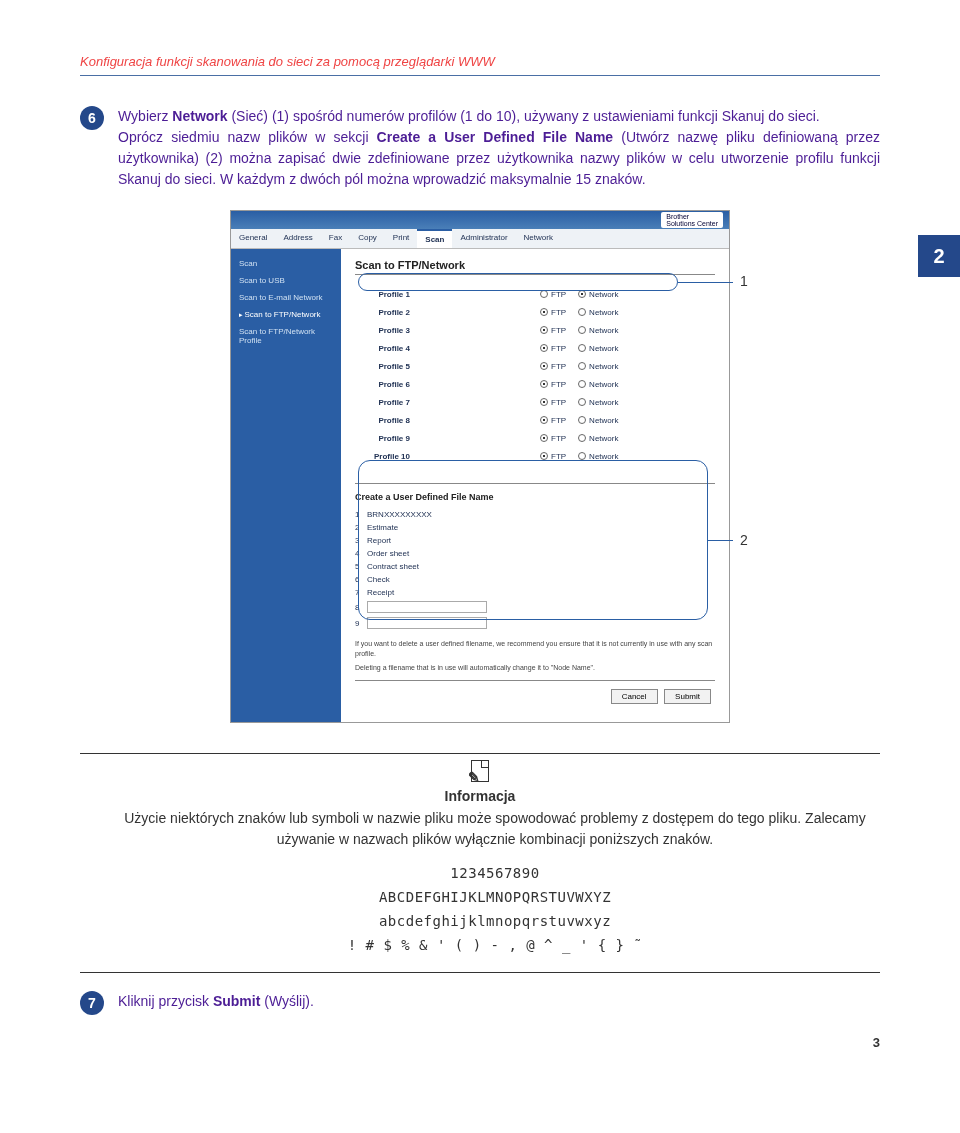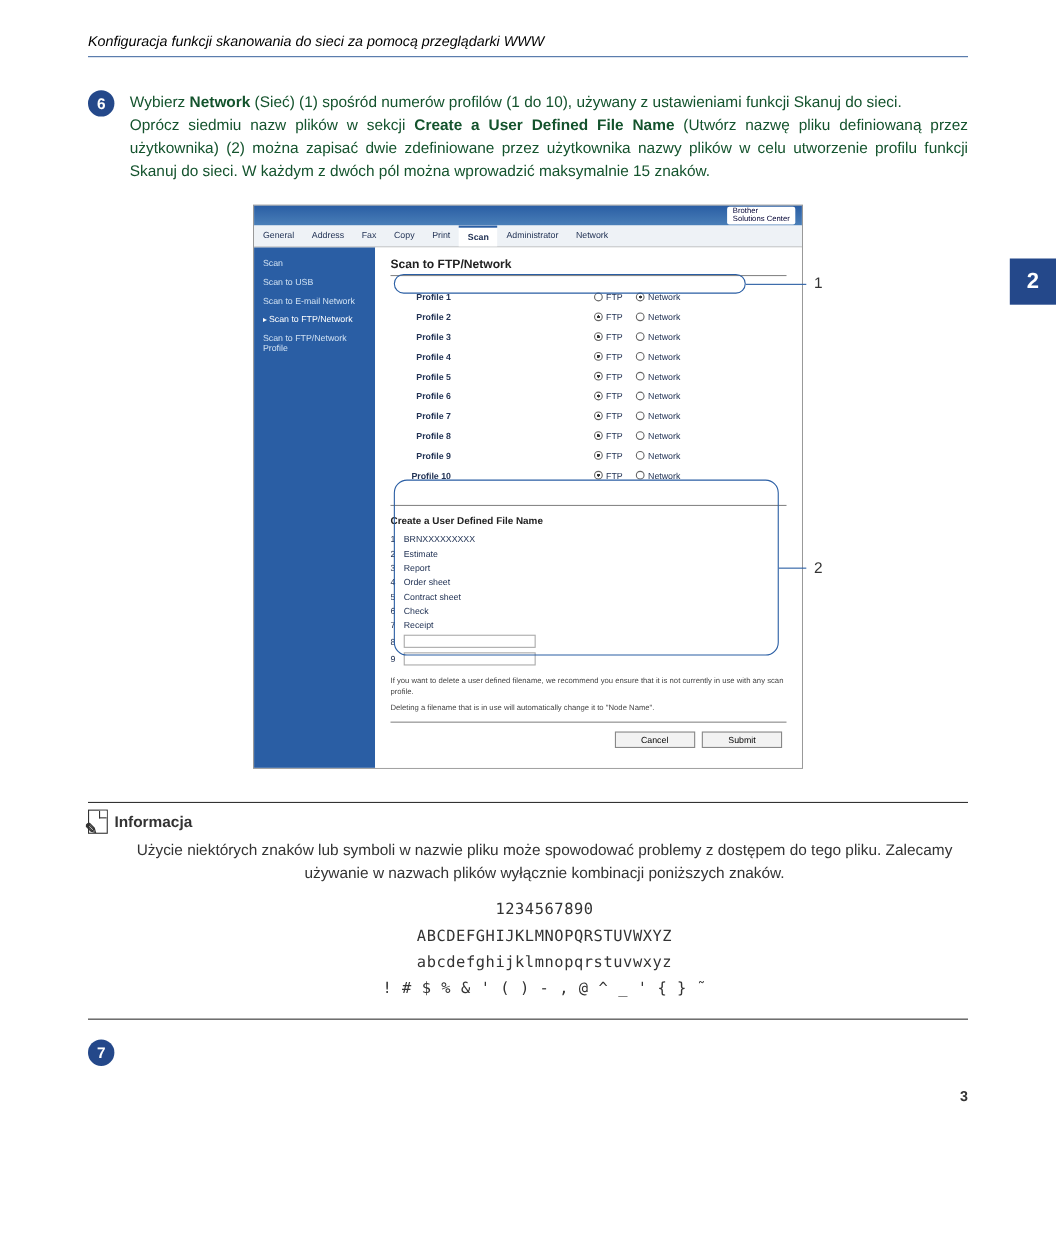--- a/index.html
+++ b/index.html
@@ -6,26 +6,27 @@
   body {
     font-family: Arial, Helvetica, sans-serif;
     background: #fff;
     color: #333;
     width: 960px;
     margin: 0 auto;
     padding: 30px 80px 20px 80px;
     position: relative;
   }
   .page-header {
-    color: #000000;
+    color: #ef4444;
     font-style: italic;
     font-size: 13px;
     padding-bottom: 6px;
     border-bottom: 1px solid #4a6fa5;
     margin-bottom: 30px;
+    margin-top: 24px;
   }
   .side-tab {
     position: absolute;
     right: 0;
     top: 235px;
     width: 42px;
     height: 42px;
     background: #24488a;
     color: #fff;
     font-size: 20px;
@@ -48,21 +49,21 @@
     font-weight: bold;
     display: flex;
     align-items: center;
     justify-content: center;
     flex-shrink: 0;
     margin-right: 14px;
   }
   .step-body {
     font-size: 14px;
     line-height: 1.5;
-    color: #14532d;
+    color: #4c1d95;
     text-align: justify;
   }
   .step-body b { font-weight: bold; }
   .screenshot-wrap {
     width: 500px;
     margin: 20px auto 30px auto;
     position: relative;
     border-radius: 14px;
   }
   .app {
@@ -193,21 +194,21 @@
     color: #444;
     margin-top: 8px;
     line-height: 1.4;
   }
   .btns {
     text-align: right;
     padding: 8px 4px;
   }
   .btns button {
     font-size: 8px;
-    padding: 2px 23px;
+    padding: 2px 10px;
     margin-left: 4px;
     border: 1px solid #888;
     background: #f2f2f2;
     cursor: pointer;
   }
   .callout {
     position: absolute;
     border: 1.5px solid #2a5ea4;
     border-radius: 12px;
     pointer-events: none;
@@ -228,20 +229,21 @@
     padding: 6px 0 14px 0;
     margin-top: 28px;
   }
   .info-title {
     font-size: 14px;
     font-weight: bold;
     display: flex;
     align-items: center;
     gap: 6px;
     margin-bottom: 4px;
+    flex-direction: column;
   }
   .info-icon {
     width: 18px; height: 22px;
     border: 1.5px solid #333;
     position: relative;
   }
   .info-icon::before {
     content: "";
     position: absolute;
     right: 0; top: 0;
@@ -470,15 +472,18 @@
       <div>1234567890</div>
       <div>ABCDEFGHIJKLMNOPQRSTUVWXYZ</div>
       <div>abcdefghijklmnopqrstuvwxyz</div>
       <div>! # $ % &amp; ' ( ) - , @ ^ _ ' { } ˜</div>
     </div>
   </div>
 </div>
 
 <div class="step" style="margin-top:18px">
   <div class="step-num">7</div>
+  <div class="step-body">
+    <span>Kliknij przycisk </span><b>Submit</b><span> (Wyślij).</span>
+  </div>
 </div>
 
 <div class="page-num">3</div>
 
 </body></html>

